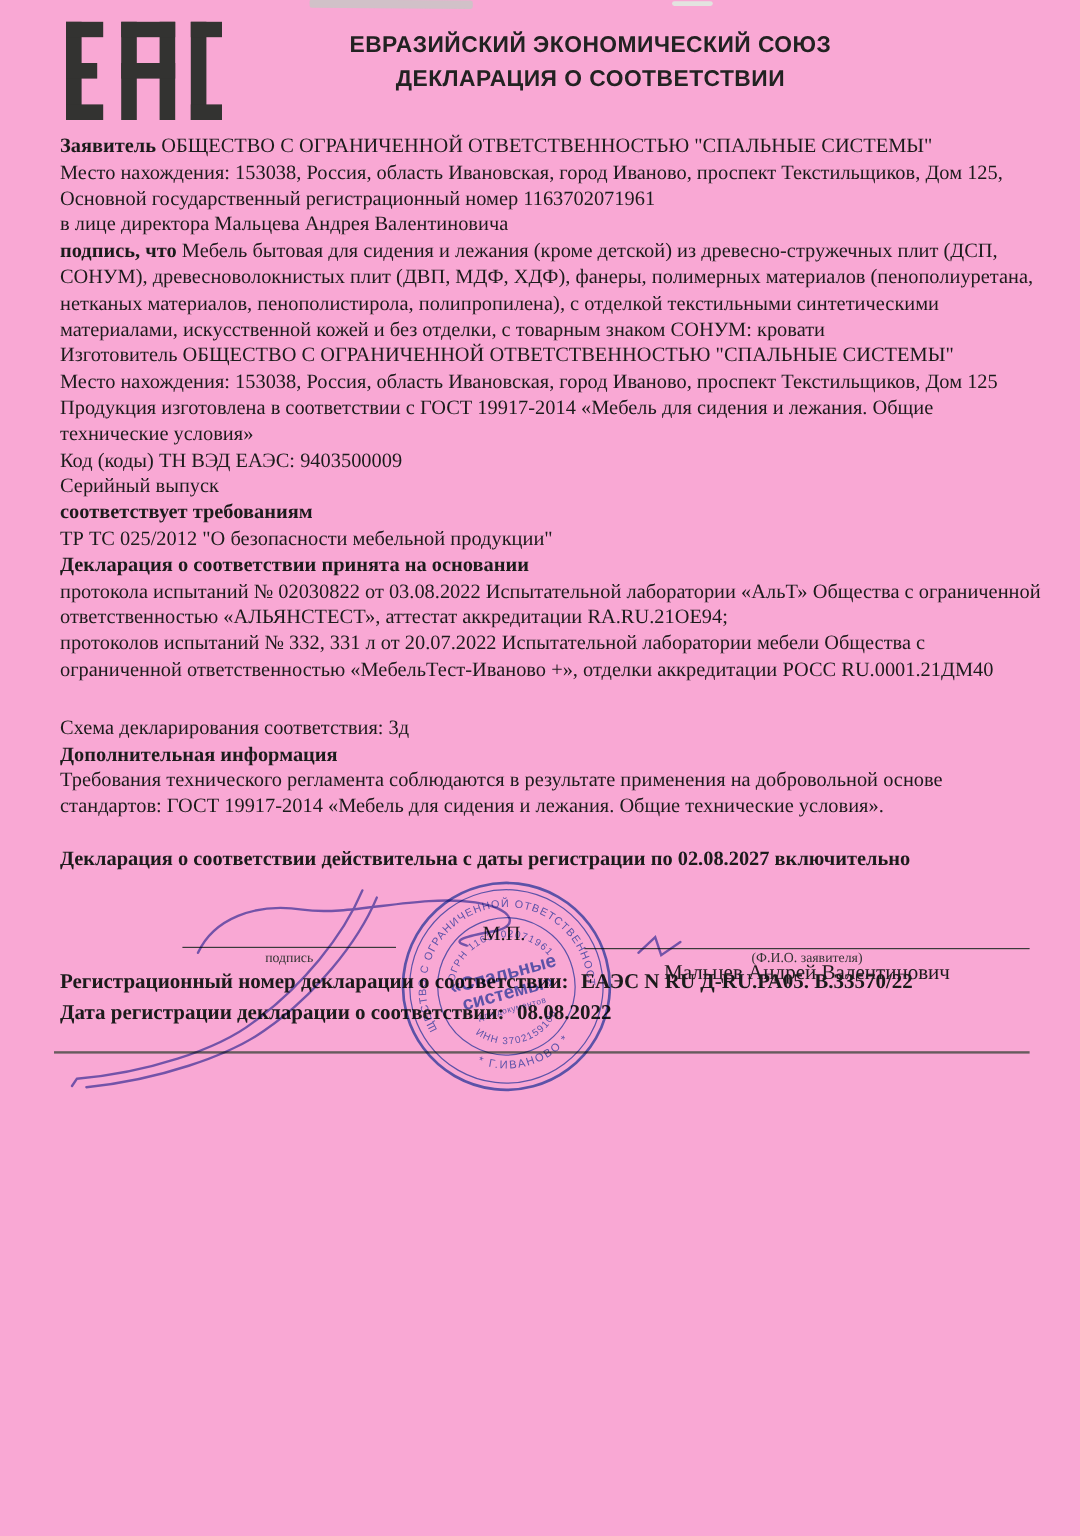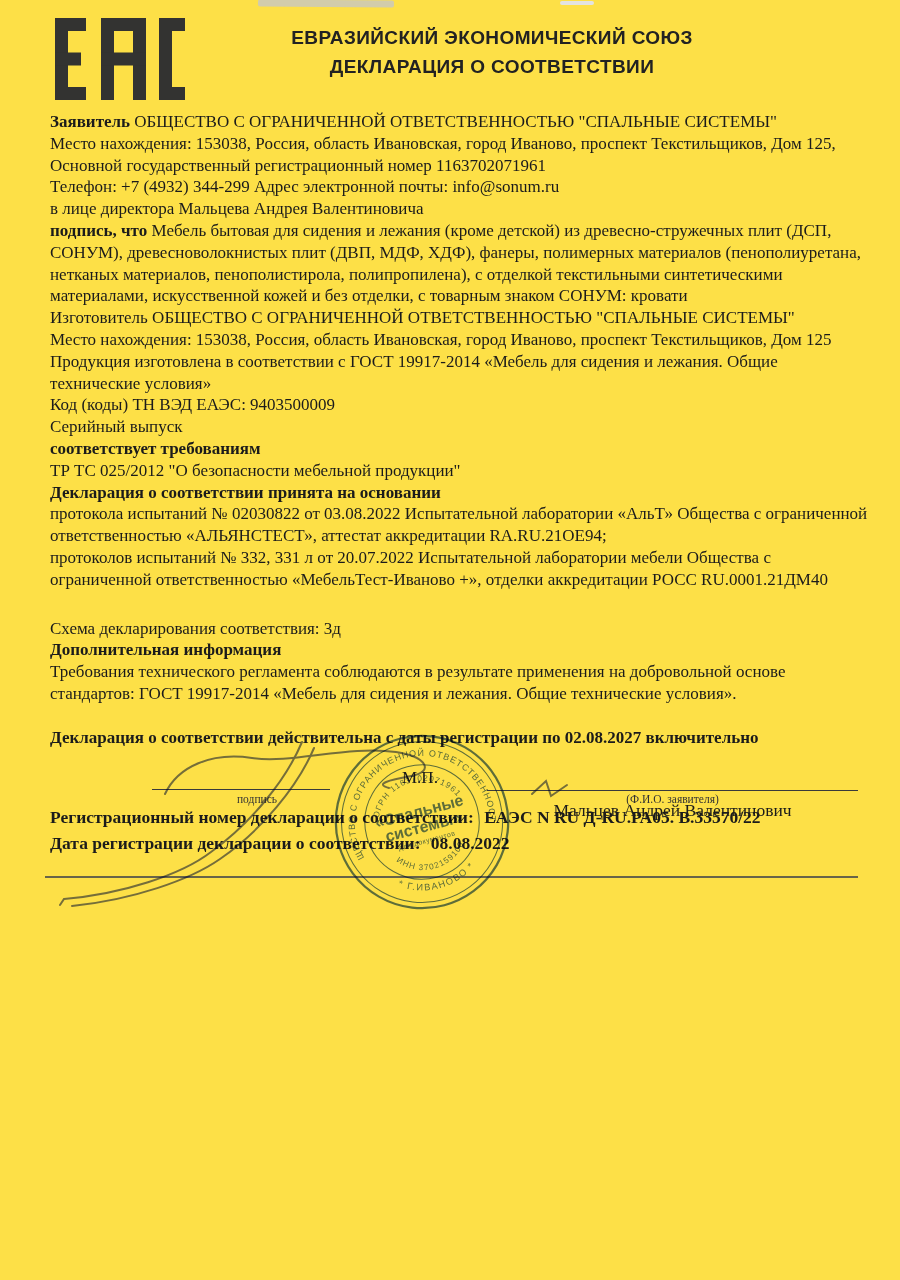--- a/index.html
+++ b/index.html
@@ -1,19 +1,19 @@
 <!DOCTYPE html>
 <html><head>
 <meta charset="utf-8">
 <style>
   * { margin:0; padding:0; box-sizing:border-box; }
   html,body { background:#e9e9e7; }
   .page {
     position:relative; width:900px; height:1280px;
-    background:#fde047; overflow:hidden;
+    background:#f9a8d4; overflow:hidden;
     font-family:"Liberation Serif", serif; color:#1b1b1b;
   }
   
   .smudge-top { position:absolute; left:258px; top:0; width:136px; height:7px;
     background:#c7c7c4; border-radius:2px; transform:rotate(.4deg); opacity:.8; }
   .smudge-top2 { position:absolute; left:560px; top:1px; width:34px; height:4px;
     background:#e3e3e0; border-radius:2px; }
 
   
   .eac-logo { position:absolute; left:55px; top:18px; width:130px; height:82px; }
@@ -24,21 +24,21 @@
 
   
   .doc-lines { position:absolute; left:50px; top:111px; width:820px;
     font-size:17px; }
   .doc-lines .line { height:21.8px; line-height:21.8px; white-space:nowrap; }
   .doc-lines .line b { font-weight:bold; }
 
   
   .sig-line { position:absolute; left:152px; top:789px; width:178px;
     border-top:1.6px solid #3a3a3a; }
-  .sig-label { position:absolute; left:168px; top:793px; width:178px; text-align:center;
+  .sig-label { position:absolute; left:152px; top:793px; width:178px; text-align:center;
     font-size:11.5px; color:#333; }
   .mp { position:absolute; left:402px; top:768px; font-size:17px; }
   .fio-name { position:absolute; left:487px; top:766px; width:371px; text-align:center;
     font-size:17.5px;margin-top:34px; }
   .fio-line { position:absolute; left:487px; top:790px; width:371px;
     border-top:1.6px solid #3a3a3a; }
   .fio-label { position:absolute; left:487px; top:793px; width:371px; text-align:center;
     font-size:11.5px; color:#333; }
 
   .reg-line { position:absolute; left:50px; font-size:17.5px; font-weight:bold;
@@ -84,21 +84,20 @@
 
   <div class="header-titles">
     <div class="t1">ЕВРАЗИЙСКИЙ ЭКОНОМИЧЕСКИЙ СОЮЗ</div>
     <div class="t2">ДЕКЛАРАЦИЯ О СООТВЕТСТВИИ</div>
   </div>
 
   <div class="doc-lines">
       <div class="line"><b>Заявитель</b> ОБЩЕСТВО С ОГРАНИЧЕННОЙ ОТВЕТСТВЕННОСТЬЮ "СПАЛЬНЫЕ СИСТЕМЫ"</div>
       <div class="line">Место нахождения: 153038, Россия, область Ивановская, город Иваново, проспект Текстильщиков, Дом 125,</div>
       <div class="line">Основной государственный регистрационный номер 1163702071961</div>
-      <div class="line">Телефон: +7 (4932) 344-299 Адрес электронной почты: info@sonum.ru</div>
       <div class="line">в лице директора Мальцева Андрея Валентиновича</div>
       <div class="line"><b>подпись, что</b> Мебель бытовая для сидения и лежания (кроме детской) из древесно-стружечных плит (ДСП,</div>
       <div class="line">СОНУМ), древесноволокнистых плит (ДВП, МДФ, ХДФ), фанеры, полимерных материалов (пенополиуретана,</div>
       <div class="line">нетканых материалов, пенополистирола, полипропилена), с отделкой текстильными синтетическими</div>
       <div class="line">материалами, искусственной кожей и без отделки, с товарным знаком СОНУМ: кровати</div>
       <div class="line">Изготовитель ОБЩЕСТВО С ОГРАНИЧЕННОЙ ОТВЕТСТВЕННОСТЬЮ "СПАЛЬНЫЕ СИСТЕМЫ"</div>
       <div class="line">Место нахождения: 153038, Россия, область Ивановская, город Иваново, проспект Текстильщиков, Дом 125</div>
       <div class="line">Продукция изготовлена в соответствии с ГОСТ 19917-2014 «Мебель для сидения и лежания. Общие</div>
       <div class="line">технические условия»</div>
       <div class="line">Код (коды) ТН ВЭД ЕАЭС: 9403500009</div>

